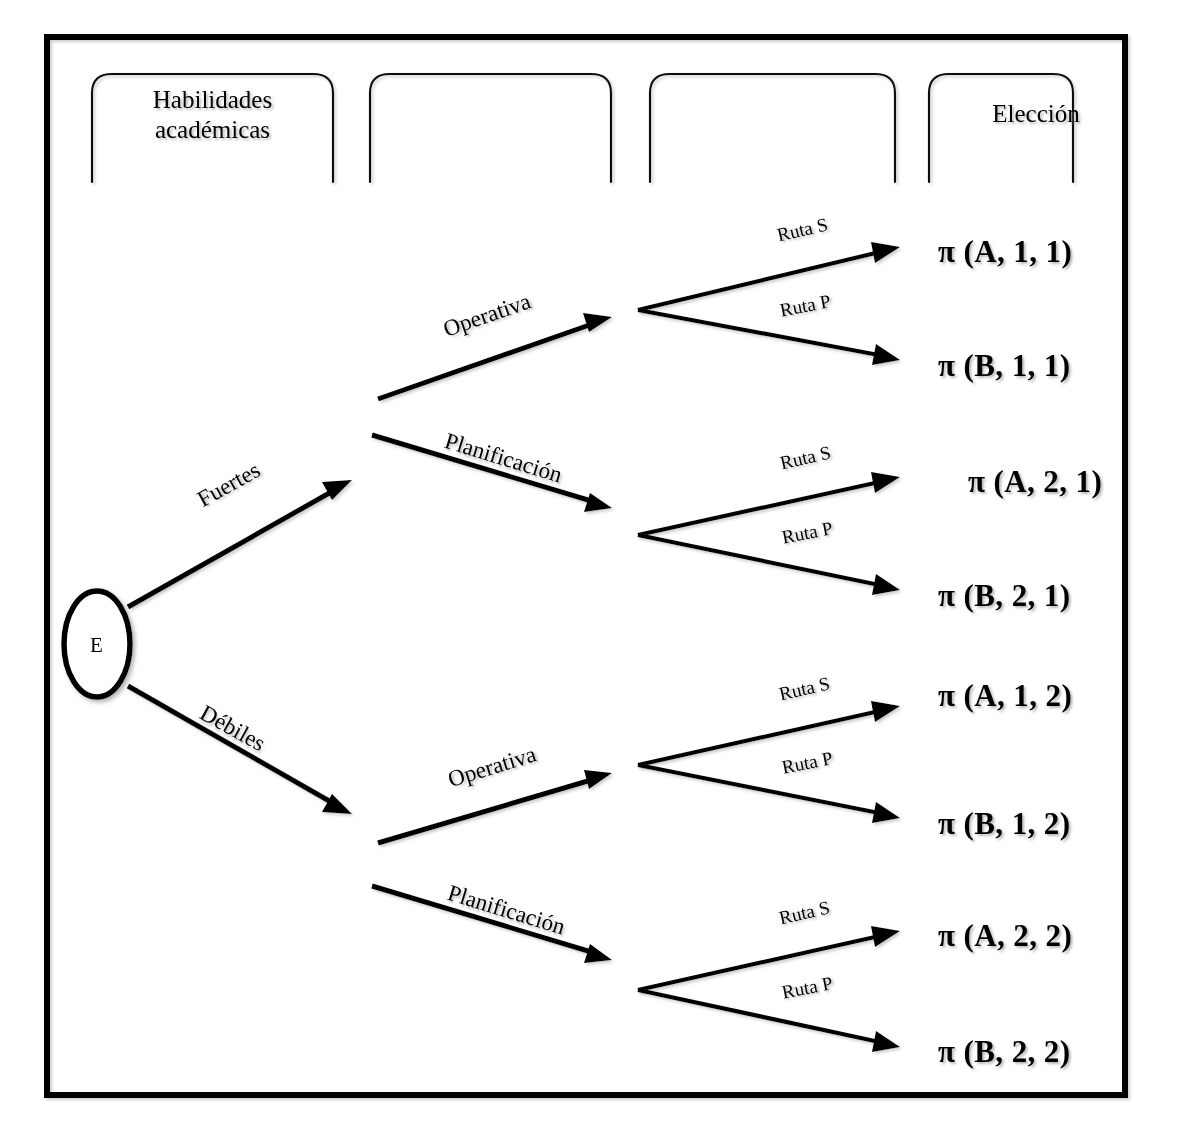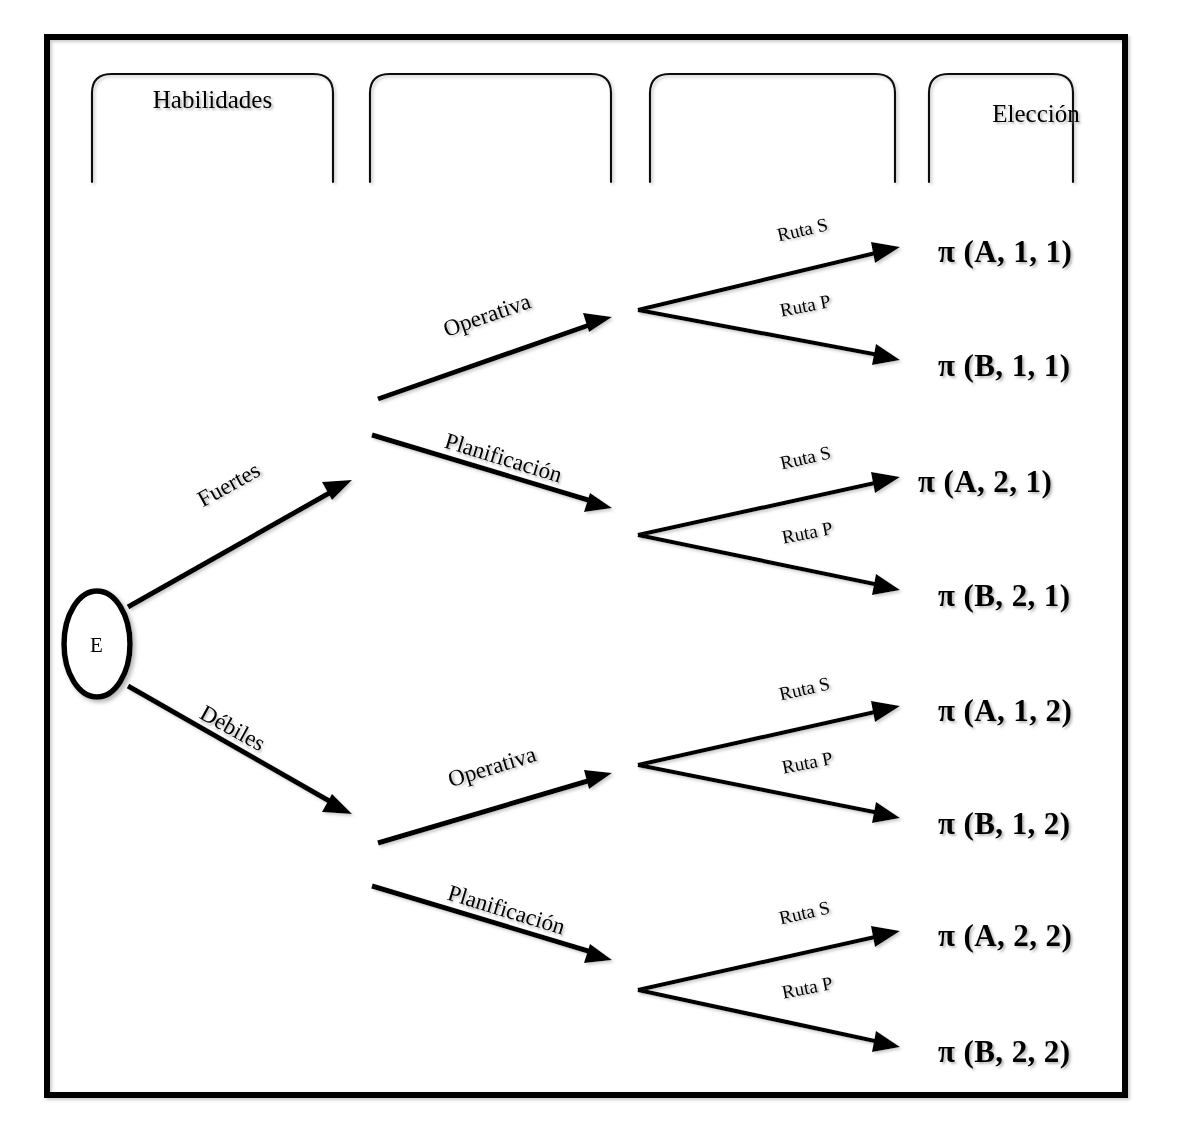--- a/index.html
+++ b/index.html
@@ -186,20 +186,21 @@
       <polygon class="arrow-head" points="900,931 871,926 875,947"></polygon>
     </g>
     <g filter="url(#faintshadow)">
       <line class="edge-line-thin" x1="638" y1="990" x2="884" y2="1043"></line>
       <polygon class="arrow-head" points="900,1047 872,1052 876,1031"></polygon>
     </g>
   </svg>
 
   <div class="txt col-header" style="left:92px; top:85px; width:241px;">
     <div>Habilidades</div>
+    <div>académicas</div>
   </div>
 
 
 
   <div class="txt col-header" style="left:929px; top:99px; width:144px;padding-left:35px;">
     <div>Elección</div>
   </div>
 
   <div class="txt root-label" style="left:90px; top:633px;">E</div>
 
@@ -223,22 +224,22 @@
 
   <div class="txt edge-label-small" style="left:777px; top:684px; transform: rotate(-13deg); transform-origin: left top;">Ruta S</div>
   <div class="txt edge-label-small" style="left:780px; top:757px; transform: rotate(-11deg); transform-origin: left top;">Ruta P</div>
 
   <div class="txt edge-label-small" style="left:777px; top:908px; transform: rotate(-13deg); transform-origin: left top;">Ruta S</div>
   <div class="txt edge-label-small" style="left:780px; top:982px; transform: rotate(-11deg); transform-origin: left top;">Ruta P</div>
 
   <div class="txt leaf-label" style="left:938px; top:234px;">π (A, 1, 1)</div>
   <div class="txt leaf-label" style="left:938px; top:348px;">π (B, 1, 1)</div>
 
-  <div class="txt leaf-label" style="left:918px; top:464px;">π (A, 2, 1)</div>
+  <div class="txt leaf-label" style="left:968px; top:464px;">π (A, 2, 1)</div>
   <div class="txt leaf-label" style="left:938px; top:578px;">π (B, 2, 1)</div>
 
-  <div class="txt leaf-label" style="left:938px; top:693px;">π (A, 1, 2)</div>
+  <div class="txt leaf-label" style="left:938px; top:678px;">π (A, 1, 2)</div>
   <div class="txt leaf-label" style="left:938px; top:806px;">π (B, 1, 2)</div>
 
   <div class="txt leaf-label" style="left:938px; top:918px;">π (A, 2, 2)</div>
   <div class="txt leaf-label" style="left:938px; top:1034px;text-align:right;">π (B, 2, 2)</div>
 
 </div>
 
 </body></html>

